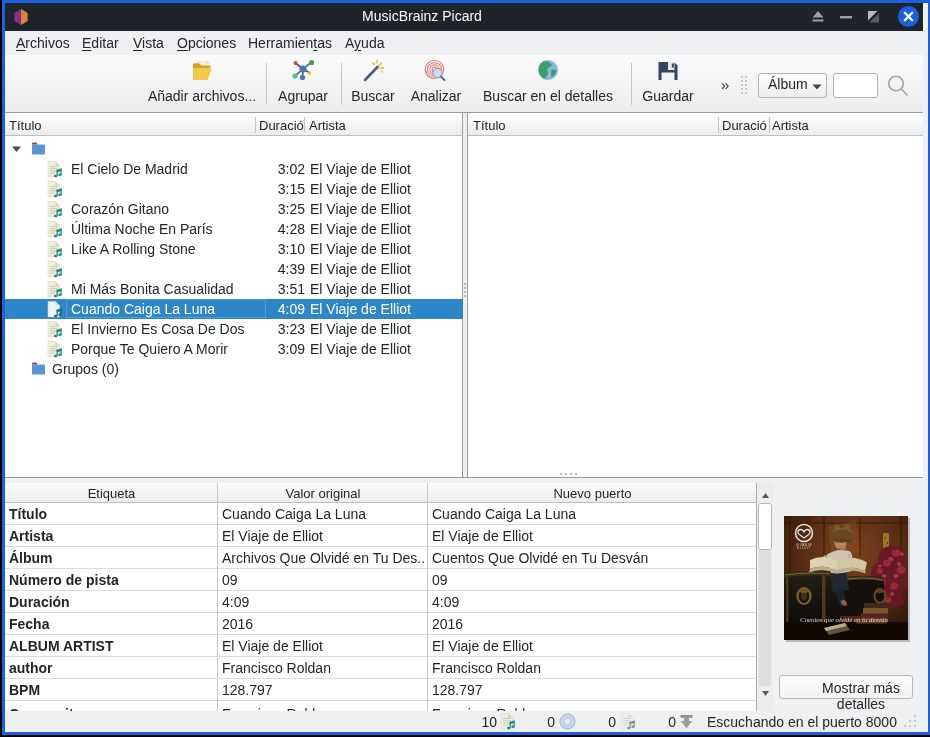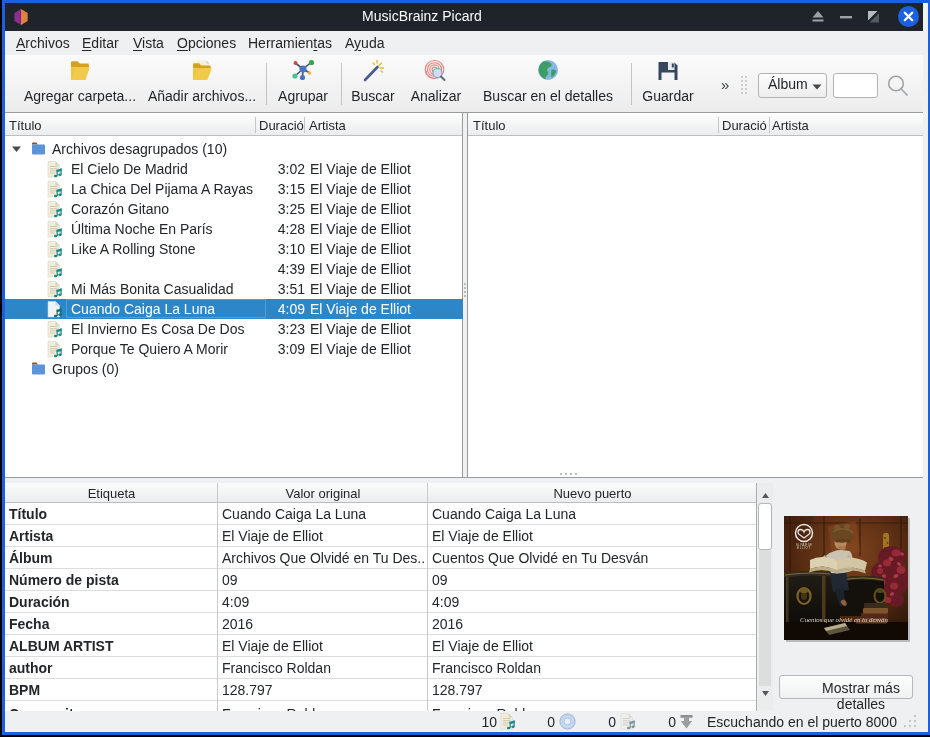--- a/index.html
+++ b/index.html
@@ -81,28 +81,20 @@
   </div>
   <div id="menubar">
     <div class="menuitem" style="left:11px"><u>A</u>rchivos</div>
     <div class="menuitem" style="left:77px"><u>E</u>ditar</div>
     <div class="menuitem" style="left:128px"><u>V</u>ista</div>
     <div class="menuitem" style="left:172px"><u>O</u>pciones</div>
     <div class="menuitem" style="left:243px">Herramien<u>t</u>as</div>
     <div class="menuitem" style="left:340px">A<u>y</u>uda</div>
   </div>
   <div id="toolbar">
-    <div class="tbtn" style="left:12px;width:126px">
-      <svg width="26" height="24" viewBox="0 0 26 24">
-        <path d="M4 8.5 V3.6 q0-1.3 1.3-1.3 h5.2 l2.1 2.3 h8 q1.3 0 1.3 1.3 V8.5 Z" fill="#d7a11c"></path>
-        <path d="M4 21 V8.5 H22.5 L18.2 21 Z" fill="#eec63c"></path>
-        <path d="M4 21 L8.4 8.5 H22.5 L18.2 21 Z" fill="#f0ca48"></path>
-      </svg>
-      <div class="lbl">Agregar carpeta...</div>
-    </div>
     <div class="tbtn" style="left:137px;width:120px">
       <svg width="26" height="24" viewBox="0 0 26 24">
         <path d="M8 7 V1.5 h9.5 l3 3 V10 h-12 Z" fill="#f3efdc"></path>
         <path d="M17.5 1.5 l3 3 h-3 Z" fill="#d8d3bc"></path>
         <path d="M4 9.5 V5.6 q0-1.3 1.3-1.3 h4.8 l2.1 2.3 h8.2 q1.3 0 1.3 1.3 V9.5 Z" fill="#d7a11c"></path>
         <path d="M4 21 V9.5 H22.5 L18.2 21 Z" fill="#eec63c"></path>
         <path d="M4 21 L8.4 9.5 H22.5 L18.2 21 Z" fill="#f0ca48"></path>
       </svg>
       <div class="lbl">Añadir archivos...</div>
     </div>
@@ -207,35 +199,33 @@
       <div class="hsep" style="left:299px"></div>
     </div>
     <div class="trow" style="top:26px">
       <svg class="abs" style="left:6px;top:6px" width="11" height="8" viewBox="0 0 11 8">
           <path d="M1 1.5 H10 L5.5 7 Z" fill="#4a4d4f"></path>
         </svg>
       <svg class="abs" style="left:26px;top:2px" width="15" height="15" viewBox="0 0 15 15">
         <path d="M1 4 V2.8 q0-1.3 1.3-1.3 h3 l1.6 2 H1.5 Z" fill="#8a4e22"></path>
         <rect x="1" y="3.5" width="13" height="10" rx="1" fill="#5b94d9"></rect>
       </svg>
-      <div class="t1" style="left:47px">Archivos desagrupados (10)</div>
     </div>
     <div class="trow" style="top:46px">
         <svg class="abs ficon" style="left:42px;top:2px" width="16" height="17">
           <use href="#mfile"></use>
         </svg>
         <div class="t1" style="left:66px">El Cielo De Madrid</div>
         <div class="dur">3:02</div>
         <div class="art">El Viaje de Elliot</div>
       </div>
     <div class="trow" style="top:66px">
         <svg class="abs ficon" style="left:42px;top:2px" width="16" height="17">
           <use href="#mfile"></use>
         </svg>
-        <div class="t1" style="left:66px">La Chica Del Pijama A Rayas</div>
         <div class="dur">3:15</div>
         <div class="art">El Viaje de Elliot</div>
       </div>
     <div class="trow" style="top:86px">
         <svg class="abs ficon" style="left:42px;top:2px" width="16" height="17">
           <use href="#mfile"></use>
         </svg>
         <div class="t1" style="left:66px">Corazón Gitano</div>
         <div class="dur">3:25</div>
         <div class="art">El Viaje de Elliot</div>

